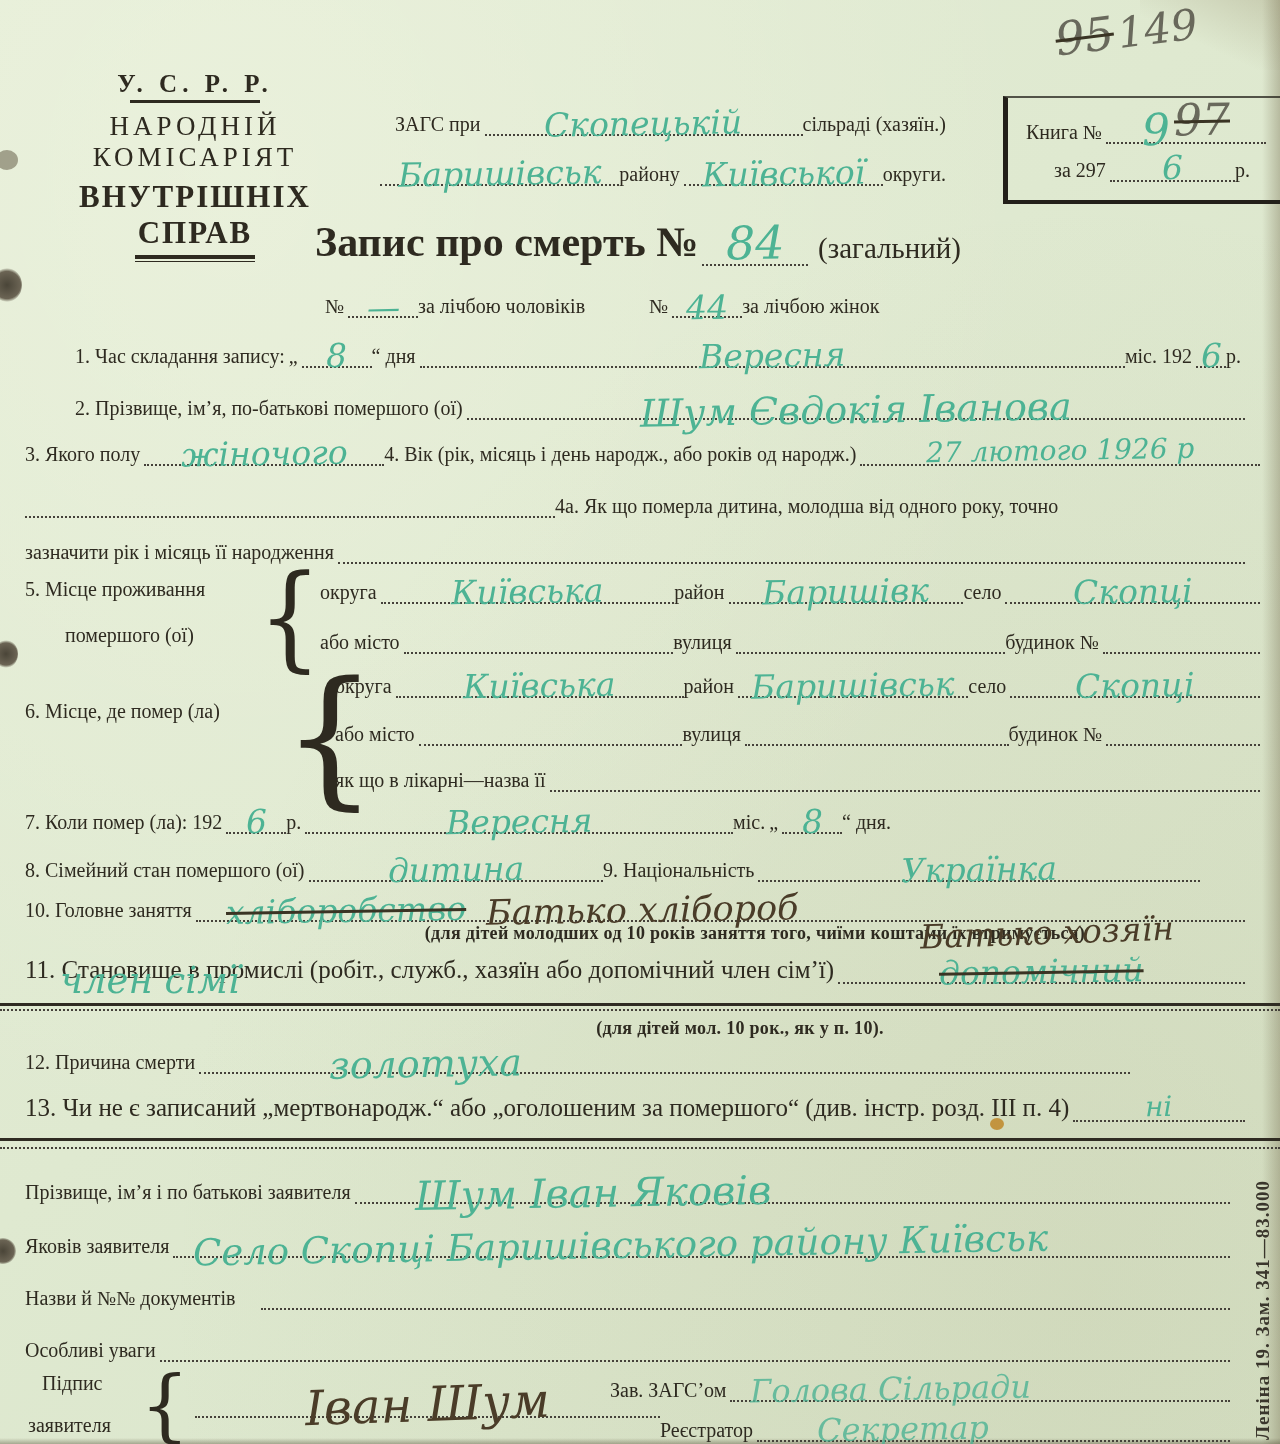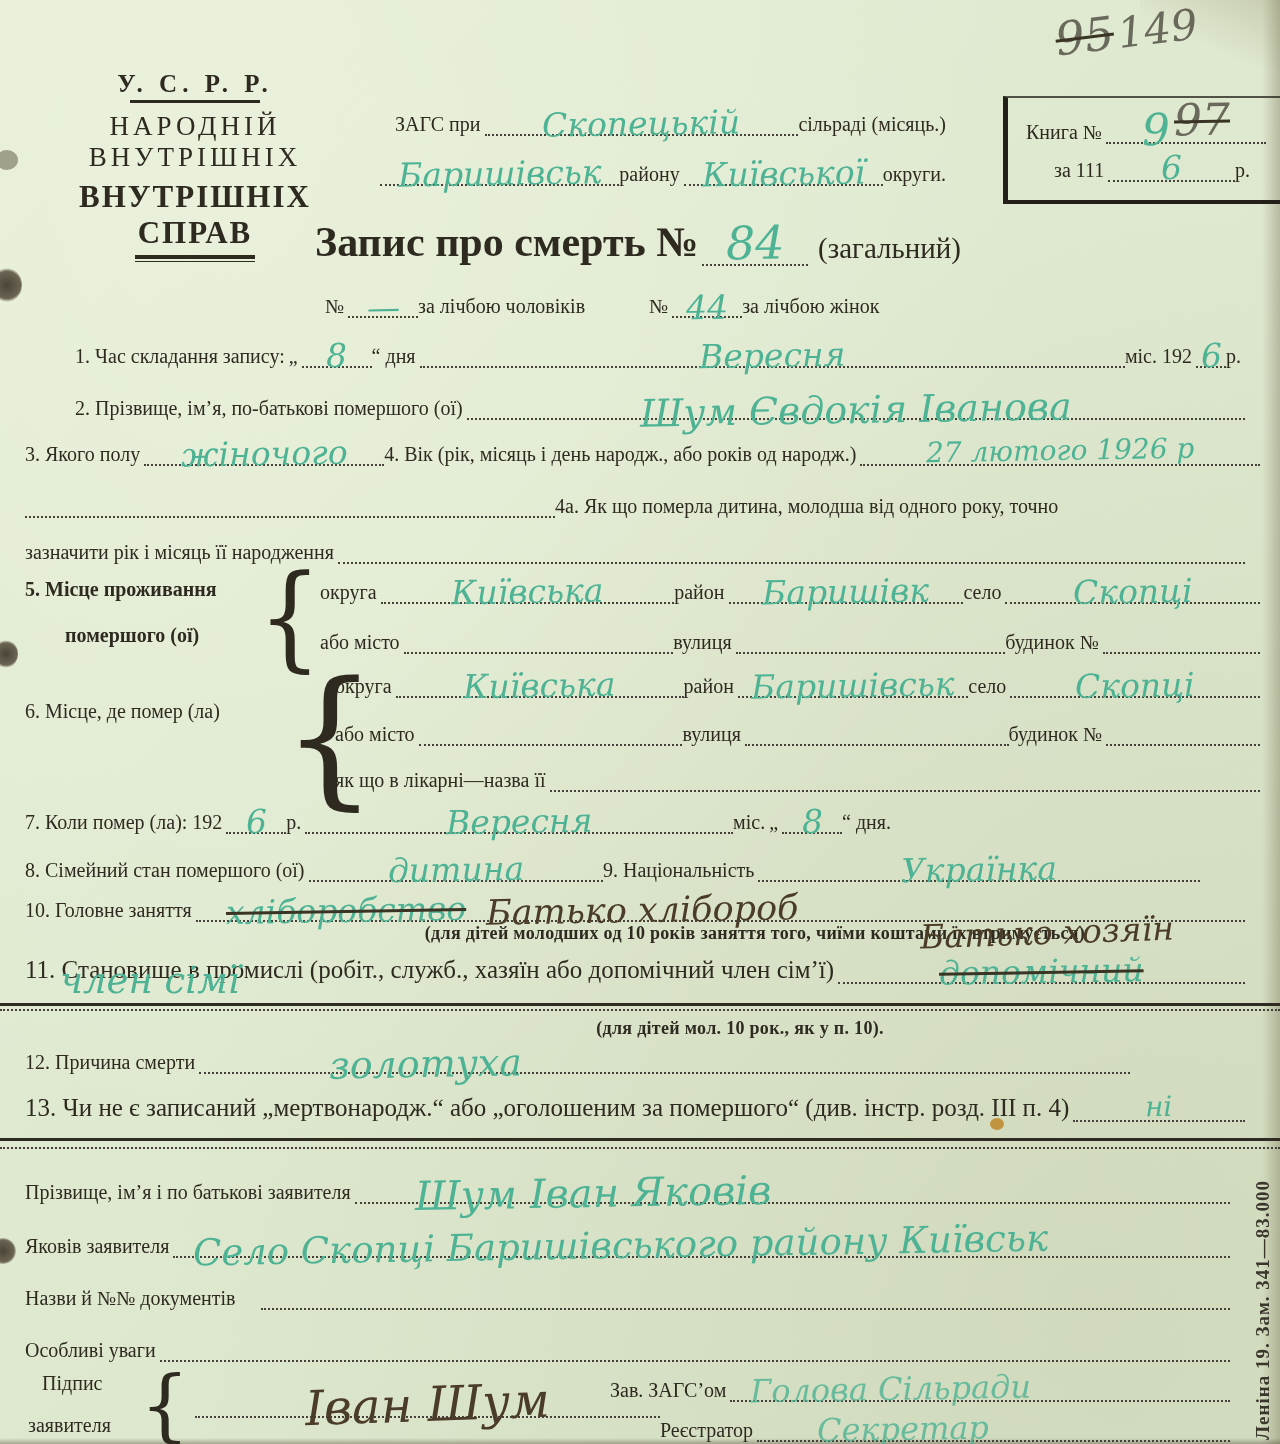--- a/index.html
+++ b/index.html
@@ -55,47 +55,47 @@
   <div class="stain" style="left:990px;top:1118px;width:14px;height:12px;background:rgba(190,130,30,0.8);"></div>
 
   <div style="position:absolute;left:1055px;top:8px;transform:rotate(-7deg);">
     <span class="hw pencil strike" style="font-size:46px;">95</span>
     <span class="hw pencil" style="font-size:42px;">149</span>
   </div>
 
   <div class="org" style="left:20px;top:70px;width:350px;">
     <div style="font-size:25px;font-weight:bold;letter-spacing:5px;">У. С. Р. Р.</div>
     <div style="width:130px;margin:2px auto 8px;border-top:3px solid #2e2a20;"></div>
-    <div style="font-size:27px;letter-spacing:4px;">НАРОДНІЙ ВНУТРІШНІХ</div>
+    <div style="font-size:27px;letter-spacing:4px;">НАРОДНІЙ КОМІСАРІЯТ</div>
     <div style="font-size:31px;font-weight:bold;letter-spacing:2px;margin-top:6px;">ВНУТРІШНІХ СПРАВ</div>
     <div style="width:120px;margin:4px auto 0;border-top:4px solid #2e2a20;border-bottom:1px solid #2e2a20;height:2px;"></div>
   </div>
 
   <div class="row" style="left:395px;top:100px;width:555px;height:36px;">
     <span class="lbl">ЗАГС при</span>
     <span class="fill"><span class="hw">Скопецькій</span></span>
-    <span class="lbl">сільраді (місяць.)</span>
+    <span class="lbl">сільраді (хазяїн.)</span>
   </div>
   <div class="row" style="left:380px;top:150px;width:570px;height:36px;">
     <span class="fill"><span class="hw">Баришівськ</span></span>
     <span class="lbl">району</span>
     <span class="fill"><span class="hw">Київської</span></span>
     <span class="lbl">округи.</span>
   </div>
 
   <div style="position:absolute;left:1003px;top:96px;width:277px;height:108px;border-left:5px solid #23201a;border-bottom:4px solid #23201a;border-top:2px solid rgba(35,32,26,0.75);padding:10px 6px 0 18px;box-sizing:border-box;">
     <div class="row" style="position:relative;height:36px;width:240px;">
       <span class="lbl">Книга №</span>
       <span class="fill">
         <span class="hw" style="font-size:44px;top:2px;">9</span>
         <span class="hw pencil strike" style="font-size:44px;top:-8px;">97</span>
       </span>
     </div>
     <div class="row" style="position:relative;height:38px;width:200px;margin-left:28px;">
-      <span class="lbl">за 111</span>
+      <span class="lbl">за 297</span>
       <span class="fill"><span class="hw">6</span></span>
       <span class="lbl">р.</span>
     </div>
   </div>
 
   <div class="row" style="left:315px;top:218px;width:650px;height:48px;">
     <span class="lbl" style="font-size:42px;font-weight:bold;">Запис про смерть №</span>
     <span class="fill" style="max-width:130px;"><span class="hw" style="font-size:46px;top:4px;">84</span></span>
     <span class="lbl" style="font-size:29px;padding-left:10px;">(загальний)</span>
   </div>
@@ -135,21 +135,21 @@
 
   <div class="row" style="left:25px;top:482px;right:35px;height:36px;">
     <span class="fill" style="max-width:530px;"></span>
     <span class="lbl">4а. Як що померла дитина, молодша від одного року, точно</span>
   </div>
   <div class="row" style="left:25px;top:528px;right:35px;height:36px;">
     <span class="lbl">зазначити рік і місяць її народження</span>
     <span class="fill"></span>
   </div>
 
-  <div style="position:absolute;left:25px;top:578px;width:250px;font-weight:bold;">
+  <div style="position:absolute;left:25px;top:578px;width:250px;">
     <div class="lbl">5. Місце проживання</div>
     <div class="lbl" style="margin-top:23px;padding-left:40px;">помершого (ої)</div>
   </div>
   <div class="brace" style="left:258px;top:558px;transform:scaleY(1.15);">{</div>
   <div class="row" style="left:320px;top:568px;right:20px;height:36px;">
     <span class="lbl">округа</span>
     <span class="fill" style="flex:3;"><span class="hw">Київська</span></span>
     <span class="lbl">район</span>
     <span class="fill" style="flex:2.4;"><span class="hw">Баришівк</span></span>
     <span class="lbl">село</span>

